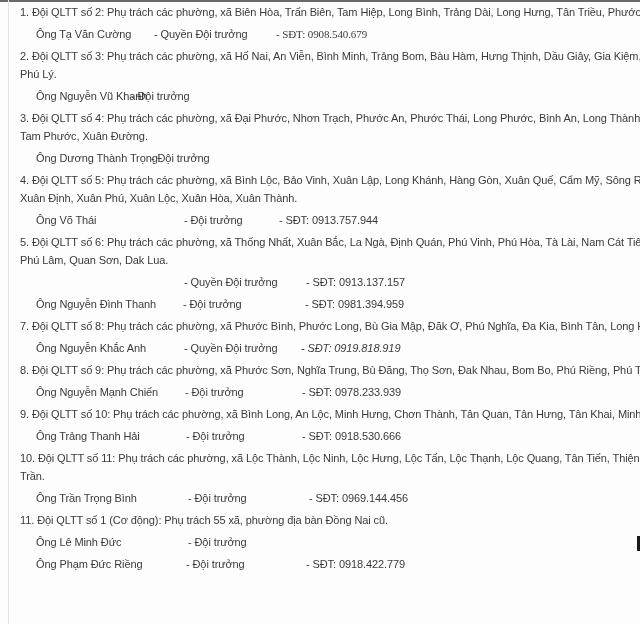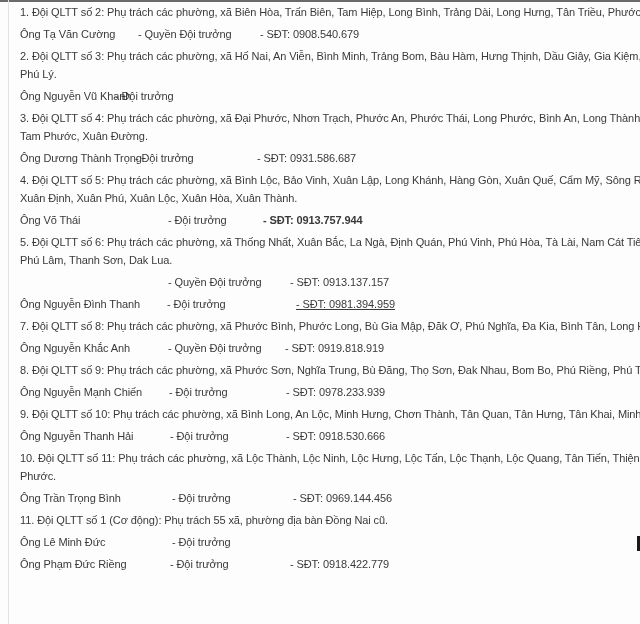--- a/index.html
+++ b/index.html
@@ -47,20 +47,21 @@
   .heading { margin: 0 0 4px 20px; }
   .heading-line {
     line-height: 18px;
     white-space: nowrap;
   }
   .detail {
     position: relative;
     height: 18px;
     line-height: 18px;
     margin-bottom: 4px;
+    margin-left: 16px;
   }
   .detail span {
     position: absolute;
     top: 0;
     white-space: nowrap;
   }
   .detail .name { left: 20px; }
 </style>
 </head>
 <body>
@@ -69,21 +70,21 @@
   <div class="top-line"></div>
   <div class="left-line"></div>
   <div class="content" id="team-list">
   <div class="team">
     <div class="heading">
           <div class="heading-line">1. Đội QLTT số 2: Phụ trách các phường, xã Biên Hòa, Trấn Biên, Tam Hiệp, Long Bình, Trảng Dài, Long Hưng, Tân Triều, Phước Tân</div>
         </div>
     <div class="detail">
       <span class="name">Ông Tạ Văn Cường</span>
       <span class="title" style="left: 138px;">- Quyền Đội trưởng</span>
-      <span class="phone" style="left: 260px;">- SĐT: 0908.540.679</span>
+      <span class="phone" style="left: 260px; font-family: Liberation Serif, serif;">- SĐT: 0908.540.679</span>
     </div>
   </div>
 
   <div class="team">
     <div class="heading">
           <div class="heading-line">2. Đội QLTT số 3: Phụ trách các phường, xã Hố Nai, An Viễn, Bình Minh, Trảng Bom, Bàu Hàm, Hưng Thịnh, Dầu Giây, Gia Kiệm, Tân An, Trị An,</div>
           <div class="heading-line">Phú Lý.</div>
         </div>
     <div class="detail">
       <span class="name">Ông Nguyễn Vũ Khanh</span>
@@ -92,92 +93,91 @@
   </div>
 
   <div class="team">
     <div class="heading">
           <div class="heading-line">3. Đội QLTT số 4: Phụ trách các phường, xã Đại Phước, Nhơn Trạch, Phước An, Phước Thái, Long Phước, Bình An, Long Thành, An Phước,</div>
           <div class="heading-line">Tam Phước, Xuân Đường.</div>
         </div>
     <div class="detail">
       <span class="name">Ông Dương Thành Trọng</span>
       <span class="title" style="left: 135px;">- Đội trưởng</span>
-      <span class="phone" style="left: 257px;">- SĐT: 0931.586.687</span>
     </div>
   </div>
 
   <div class="team">
     <div class="heading">
           <div class="heading-line">4. Đội QLTT số 5: Phụ trách các phường, xã Bình Lộc, Bảo Vinh, Xuân Lập, Long Khánh, Hàng Gòn, Xuân Quế, Cẩm Mỹ, Sông Ray, Xuân Đông,</div>
           <div class="heading-line">Xuân Định, Xuân Phú, Xuân Lộc, Xuân Hòa, Xuân Thành.</div>
         </div>
     <div class="detail">
       <span class="name">Ông Võ Thái</span>
       <span class="title" style="left: 168px;">- Đội trưởng</span>
-      <span class="phone" style="left: 263px; font-weight: bold;">- SĐT: 0913.757.944</span>
+      <span class="phone" style="left: 263px;">- SĐT: 0913.757.944</span>
     </div>
   </div>
 
   <div class="team">
     <div class="heading">
           <div class="heading-line">5. Đội QLTT số 6: Phụ trách các phường, xã Thống Nhất, Xuân Bắc, La Ngà, Định Quán, Phú Vinh, Phú Hòa, Tà Lài, Nam Cát Tiên, Tân Phú,</div>
-          <div class="heading-line">Phú Lâm, Thanh Sơn, Dak Lua.</div>
+          <div class="heading-line">Phú Lâm, Quan Sơn, Dak Lua.</div>
         </div>
     <div class="detail">
       <span class="title" style="left: 168px;">- Quyền Đội trưởng</span>
       <span class="phone" style="left: 290px;">- SĐT: 0913.137.157</span>
     </div>
   </div>
 
   <div class="team">
     <div class="detail">
       <span class="name">Ông Nguyễn Đình Thanh</span>
       <span class="title" style="left: 167px;">- Đội trưởng</span>
-      <span class="phone" style="left: 296px; text-decoration: underline;">- SĐT: 0981.394.959</span>
+      <span class="phone" style="left: 289px;">- SĐT: 0981.394.959</span>
     </div>
   </div>
 
   <div class="team">
     <div class="heading">
           <div class="heading-line">7. Đội QLTT số 8: Phụ trách các phường, xã Phước Bình, Phước Long, Bù Gia Mập, Đăk Ơ, Phú Nghĩa, Đa Kia, Bình Tân, Long Hà.</div>
         </div>
     <div class="detail">
       <span class="name">Ông Nguyễn Khắc Anh</span>
       <span class="title" style="left: 168px;">- Quyền Đội trưởng</span>
-      <span class="phone" style="left: 285px;">- SĐT: 0919.818.919</span>
+      <span class="phone" style="left: 285px; font-style: italic;">- SĐT: 0919.818.919</span>
     </div>
   </div>
 
   <div class="team">
     <div class="heading">
           <div class="heading-line">8. Đội QLTT số 9: Phụ trách các phường, xã Phước Sơn, Nghĩa Trung, Bù Đăng, Thọ Sơn, Đak Nhau, Bom Bo, Phú Riềng, Phú Trung.</div>
         </div>
     <div class="detail">
       <span class="name">Ông Nguyễn Mạnh Chiến</span>
       <span class="title" style="left: 169px;">- Đội trưởng</span>
       <span class="phone" style="left: 286px;">- SĐT: 0978.233.939</span>
     </div>
   </div>
 
   <div class="team">
     <div class="heading">
           <div class="heading-line">9. Đội QLTT số 10: Phụ trách các phường, xã Bình Long, An Lộc, Minh Hưng, Chơn Thành, Tân Quan, Tân Hưng, Tân Khai, Minh Đức.</div>
         </div>
     <div class="detail">
-      <span class="name">Ông Nguyễn Thanh Hải</span>
+      <span class="name">Ông Trảng Thanh Hải</span>
       <span class="title" style="left: 170px;">- Đội trưởng</span>
       <span class="phone" style="left: 286px;">- SĐT: 0918.530.666</span>
     </div>
   </div>
 
   <div class="team">
     <div class="heading">
           <div class="heading-line">10. Đội QLTT số 11: Phụ trách các phường, xã Lộc Thành, Lộc Ninh, Lộc Hưng, Lộc Tấn, Lộc Thạnh, Lộc Quang, Tân Tiến, Thiện Hưng, Hưng</div>
-          <div class="heading-line">Phước.</div>
+          <div class="heading-line">Trần.</div>
         </div>
     <div class="detail">
       <span class="name">Ông Trần Trọng Bình</span>
       <span class="title" style="left: 172px;">- Đội trưởng</span>
       <span class="phone" style="left: 293px;">- SĐT: 0969.144.456</span>
     </div>
   </div>
 
   <div class="team">
     <div class="heading">

